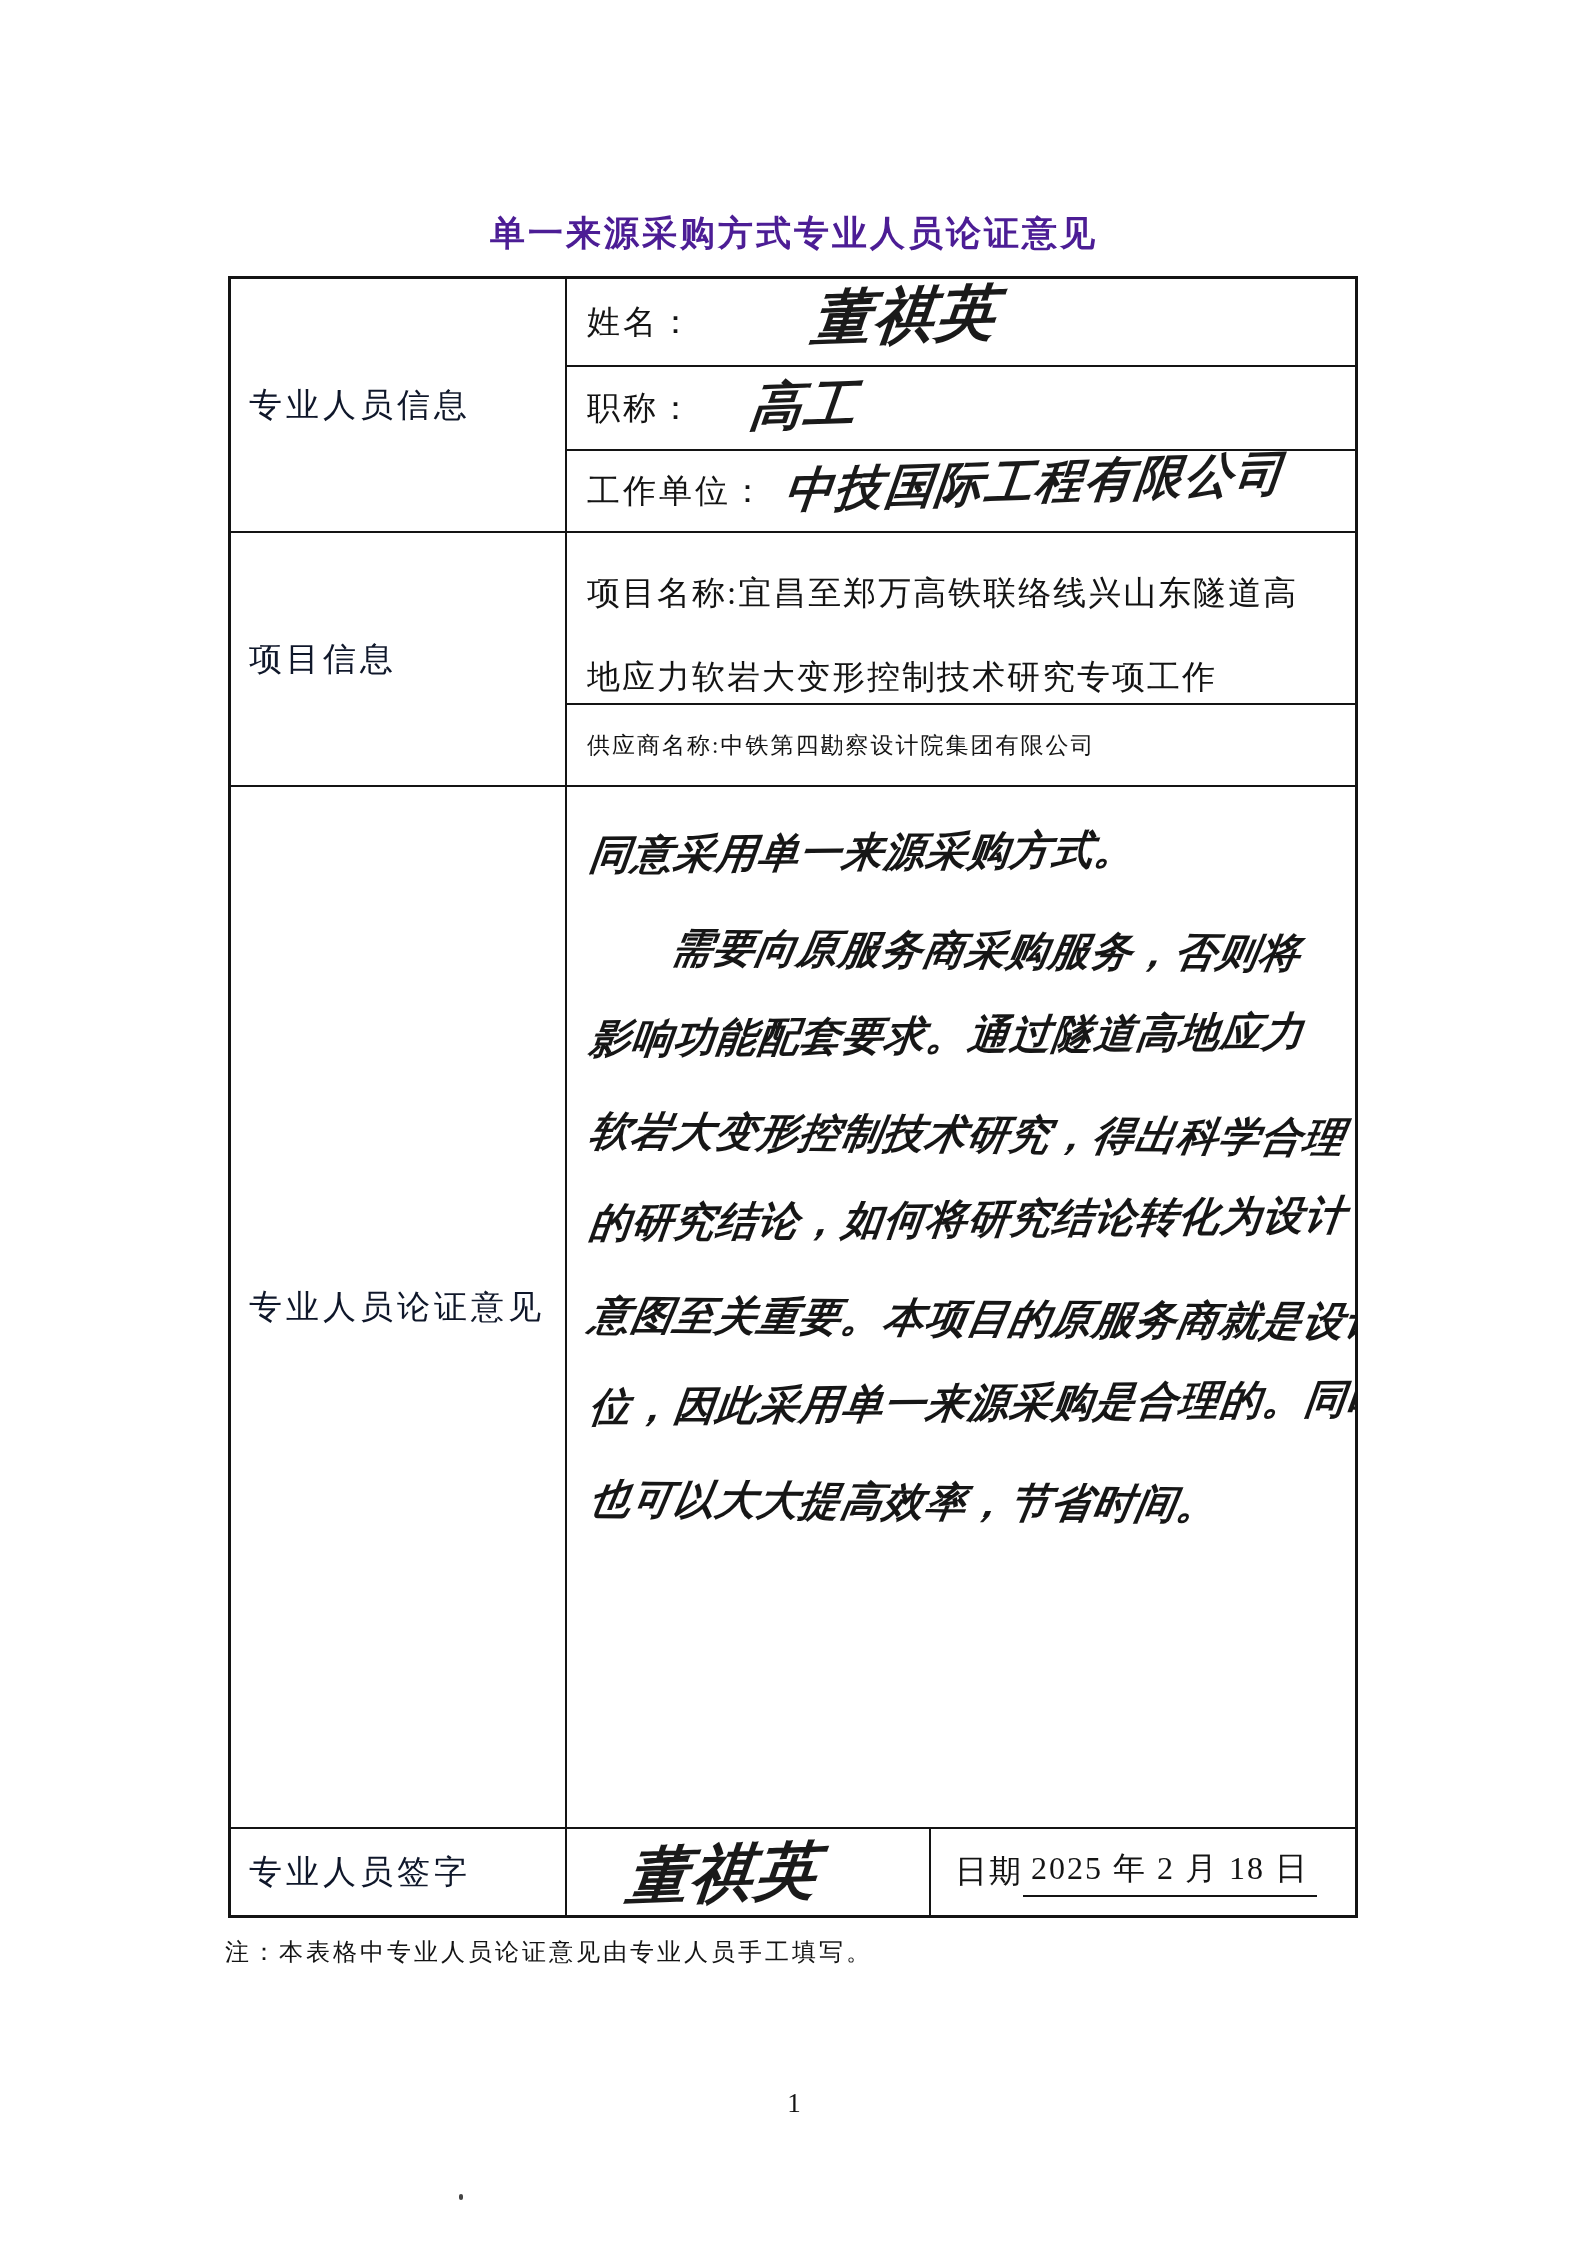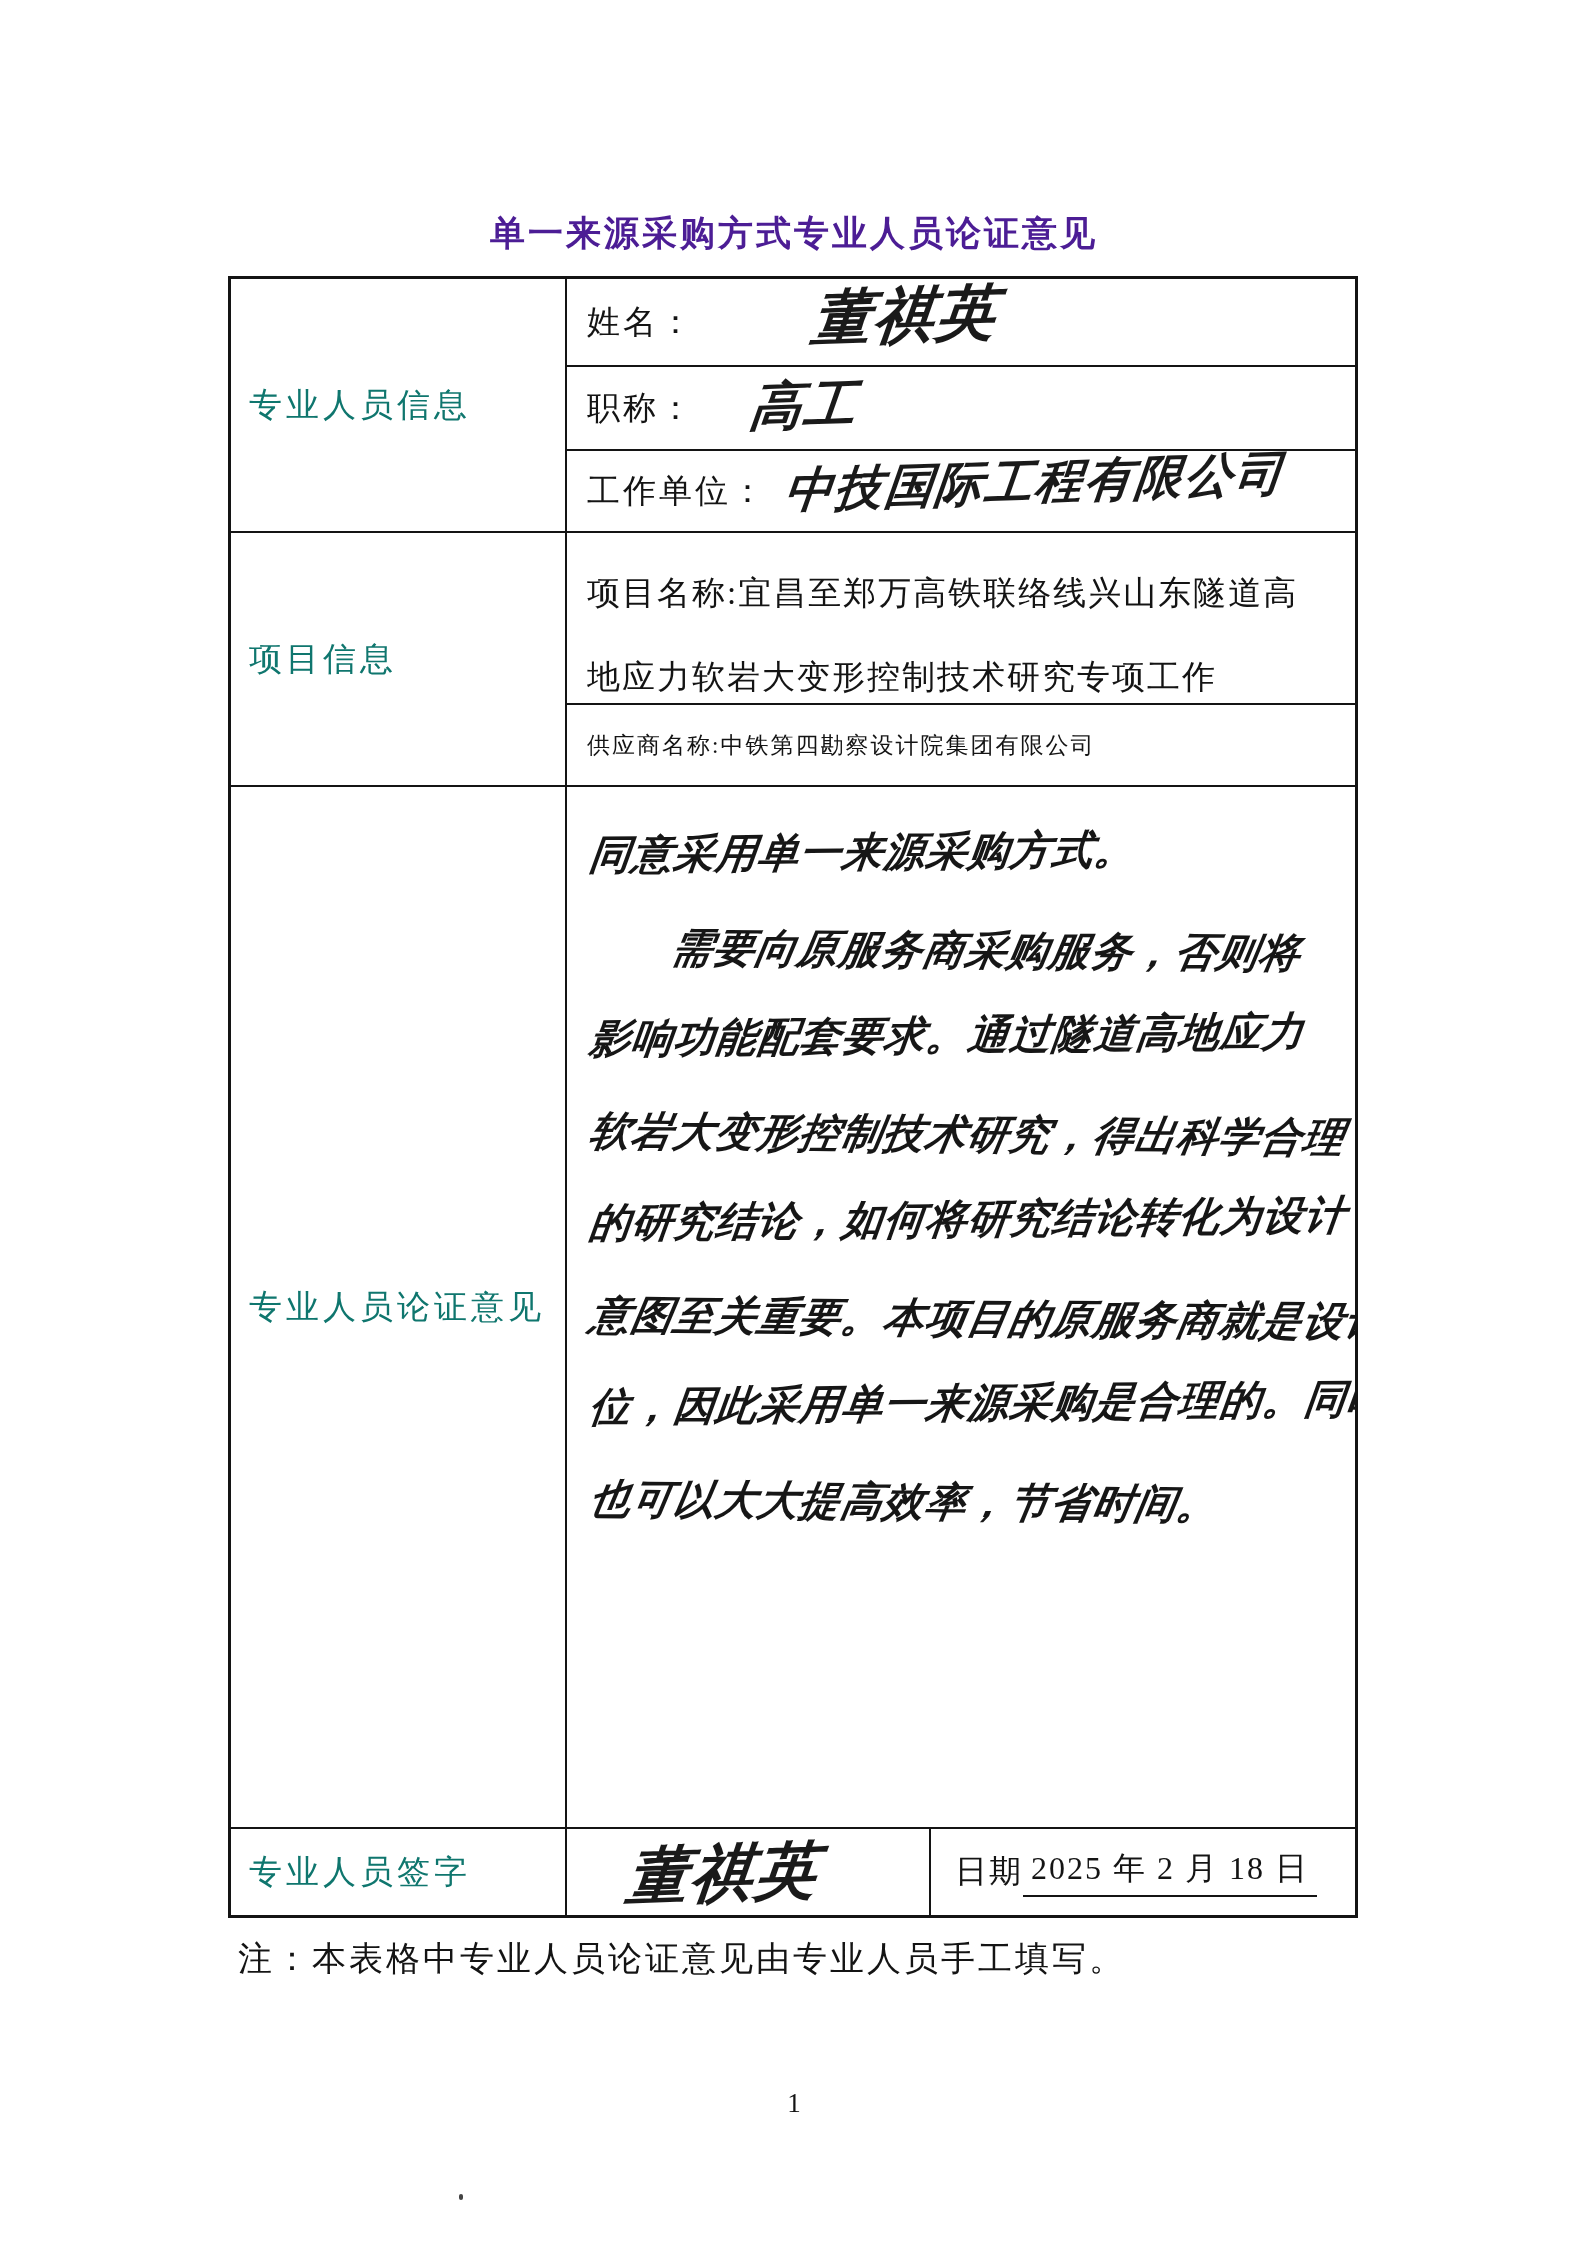--- a/index.html
+++ b/index.html
@@ -24,21 +24,21 @@
     display:flex; flex-direction:column;
     background:#fff;
   }
   .tgroup { display:flex; border-top:2px solid #141414; }
   .tgroup:first-child { border-top:none; }
   .label-cell {
     width:336px; flex:0 0 336px;
     border-right:2px solid #141414;
     display:flex; align-items:center;
     padding-left:18px;
-    font-size:33px; letter-spacing:4px; color:#0f766e;
+    font-size:33px; letter-spacing:4px; color:#0f172a;
   }
   .sub-col { flex:1; display:flex; flex-direction:column; }
   .sub-row { border-top:2px solid #141414; display:flex; align-items:center; padding-left:20px; position:relative; }
   .sub-row:first-child { border-top:none; }
   .printed { font-size:23px; letter-spacing:2px; color:#141414; }
   .field-label { font-size:33px; letter-spacing:3px; color:#141414; flex:0 0 auto; }
   
   .hw {
     font-family:"DejaVu Sans",sans-serif;
     font-style:italic; font-weight:600; color:#1a1a1a;
@@ -80,22 +80,22 @@
     width:364px; flex:0 0 364px;
     border-right:2px solid #141414;
     display:flex; align-items:center; overflow:visible;
   }
   .date-cell {
     flex:1; display:flex; align-items:center; padding-left:24px;
     font-size:32px; letter-spacing:2px; color:#141414;
   }
   .date-value { border-bottom:2px solid #141414; padding:0 8px 4px 8px; margin-left:0; }
   .doc-note {
-    position:absolute; left:238px; top:1936px;
-    font-size:34px; letter-spacing:3px; color:#141414;
+    position:absolute; left:225px; top:1936px;
+    font-size:24px; letter-spacing:3px; color:#141414;
   }
   .page-number {
     position:absolute; left:0; top:2088px; width:100%;
     text-align:center; font-size:27px; color:#141414;
   }
   .speck { position:absolute; width:4px; height:6px; background:#444; border-radius:2px; }
 </style>
 </head>
 <body>
 

